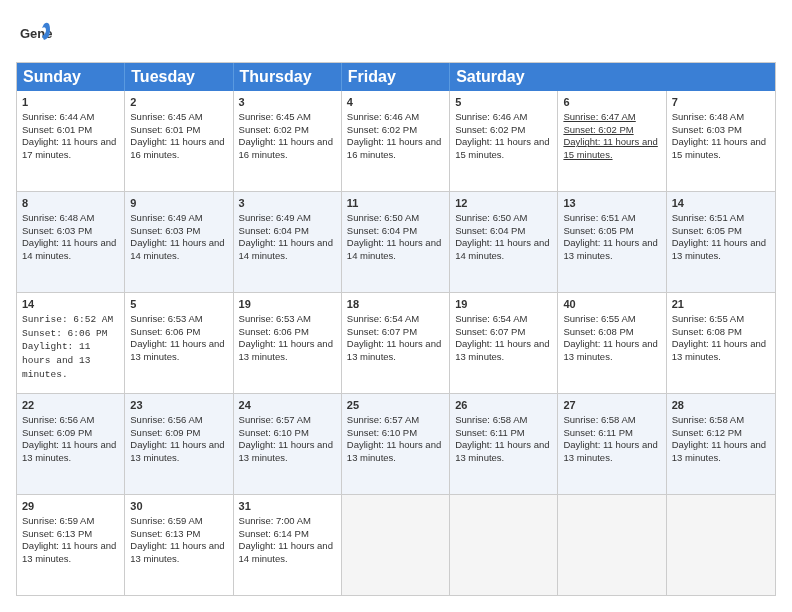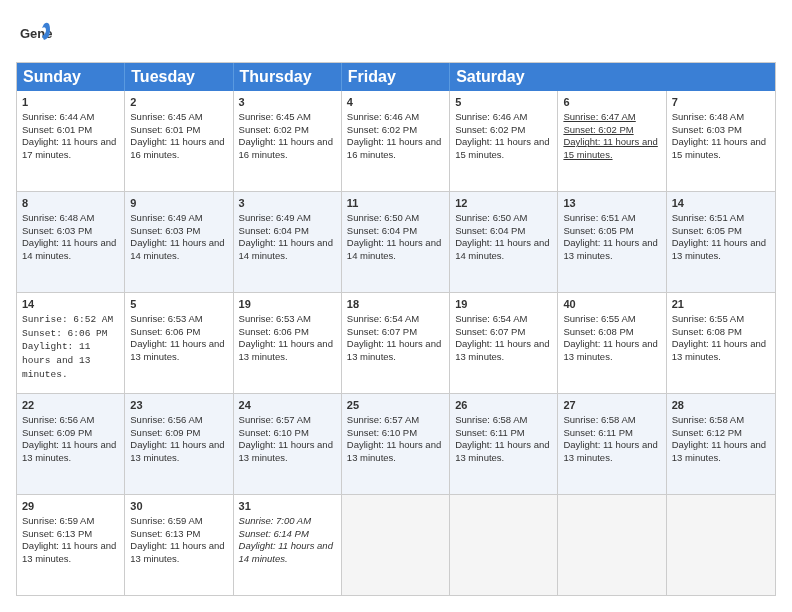--- a/index.html
+++ b/index.html
@@ -231,21 +231,21 @@
 Sunset: 6:12 PM
 Daylight: 11 hours and 13 minutes.</span></div>
         </div>
         <div class="cal-row">
           <div class="cal-cell"><span class="day-num">29</span><span style="white-space: pre-line;">Sunrise: 6:59 AM
 Sunset: 6:13 PM
 Daylight: 11 hours and 13 minutes.</span></div>
           <div class="cal-cell"><span class="day-num">30</span><span style="white-space: pre-line;">Sunrise: 6:59 AM
 Sunset: 6:13 PM
 Daylight: 11 hours and 13 minutes.</span></div>
-          <div class="cal-cell"><span class="day-num">31</span><span style="white-space: pre-line; font-style: italic;">Sunrise: 7:00 AM
+          <div class="cal-cell"><span class="day-num">31</span><span style="white-space: pre-line;">Sunrise: 7:00 AM
 Sunset: 6:14 PM
 Daylight: 11 hours and 14 minutes.</span></div>
           <div class="cal-cell empty"></div>
           <div class="cal-cell empty"></div>
           <div class="cal-cell empty"></div>
           <div class="cal-cell empty"></div>
         </div>
       </div>
   </div>
 </div>

